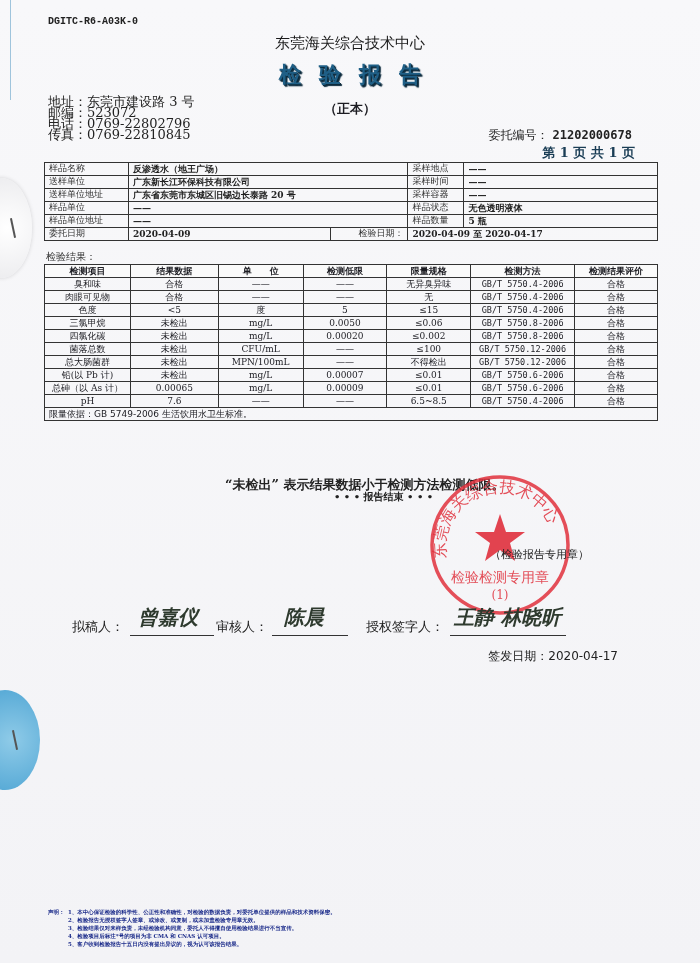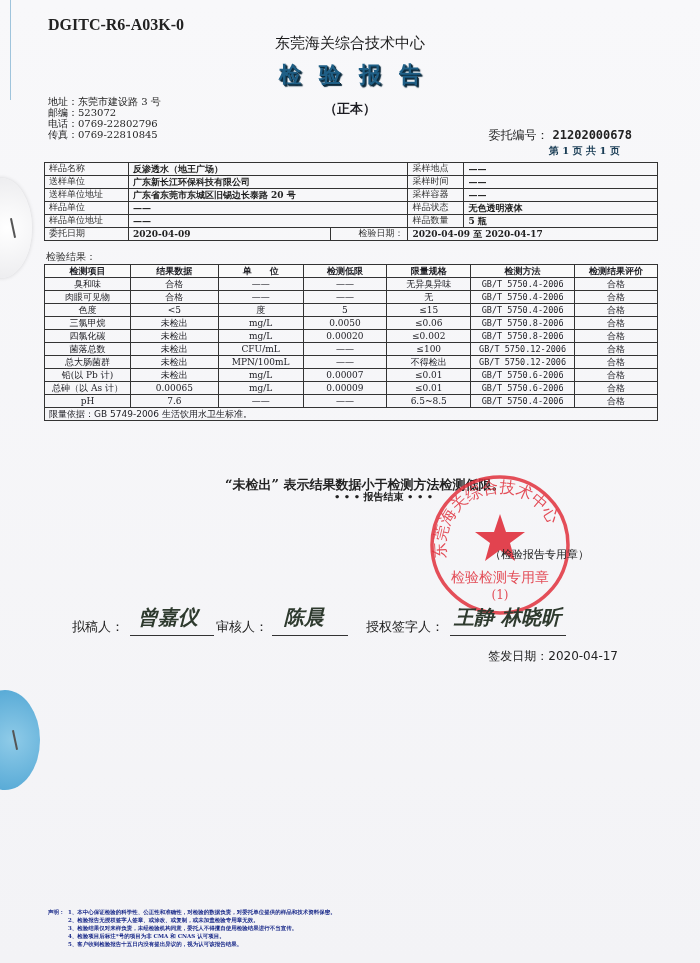--- a/index.html
+++ b/index.html
@@ -3,28 +3,28 @@
 <meta charset="utf-8">
 <style>
   html, body { margin:0; padding:0; }
   body {
     width:700px; height:963px; position:relative; overflow:hidden;
     background:#f7f7f9;
     font-family:"DejaVu Serif", serif; color:#1c1c22;
   }
   .page { position:absolute; inset:0; background:linear-gradient(#f8f8fa,#f3f3f6); }
   .edge-line { position:absolute; left:10px; top:0; width:1px; height:100px; background:#9fc4dc; }
-  .doc-code { position:absolute; left:48px; top:16px; font-family:Liberation Serif, serif; font-size:16px; font-weight:bold; color:#222; }
+  .doc-code { position:absolute; left:48px; top:16px; font-family:Liberation Mono, monospace; font-size:10px; font-weight:bold; color:#222; }
   .org-title { position:absolute; left:0; right:0; top:34px; text-align:center; font-family:"DejaVu Sans", sans-serif; font-size:15px; color:#1a1a1a; }
   .report-title { position:absolute; left:0; right:0; top:60px; text-align:center; font-family:"DejaVu Sans", sans-serif; font-size:22px; font-weight:bold; color:#1f5f86; letter-spacing:18px; text-shadow:1px 1px 0 #0c2a3c, 2px 2px 1px #0c2a3c; padding-left:18px; }
   .copy-label { position:absolute; left:0; right:0; top:100px; text-align:center; font-family:"DejaVu Sans", sans-serif; font-size:13px; font-weight:bold; }
-  .contact { position:absolute; left:48px; top:96px; font-size:10px; line-height:11px; color:#222; }
+  .contact { position:absolute; left:48px; top:96px; font-size:13px; line-height:11px; color:#222; }
   .entrust { position:absolute; right:68px; top:127px; font-family:"DejaVu Sans", sans-serif; font-size:12px; color:#222; }
   .entrust b { font-family:"DejaVu Sans Mono", monospace; margin-left:4px; }
-  .pageno { position:absolute; right:80px; top:144px; font-size:10px; font-weight:bold; color:#1a3d55; }
+  .pageno { position:absolute; right:65px; top:144px; font-size:13px; font-weight:bold; color:#1a3d55; }
   table { border-collapse:collapse; position:absolute; left:44px; width:614px; }
   td, th { border:1px solid #333; font-size:9px; padding:0 4px; height:12px; line-height:12px; white-space:nowrap; }
   .info td { color:#222; }
   .info td.k { font-family:Liberation Mono, monospace; color:#333; }
   .info td.v { font-weight:bold; font-size:9px; }
   .results-label { position:absolute; left:46px; top:250px; font-family:"DejaVu Sans", sans-serif; font-size:10px; color:#333; }
   .res th { font-family:"DejaVu Sans", sans-serif; font-weight:bold; background:#fafafa; text-align:center; }
   .res td { text-align:center; }
   .res td.method { font-family:"DejaVu Sans Mono", monospace; font-size:8.5px; }
   .res td.basis { text-align:left; font-family:"DejaVu Sans", sans-serif; }

